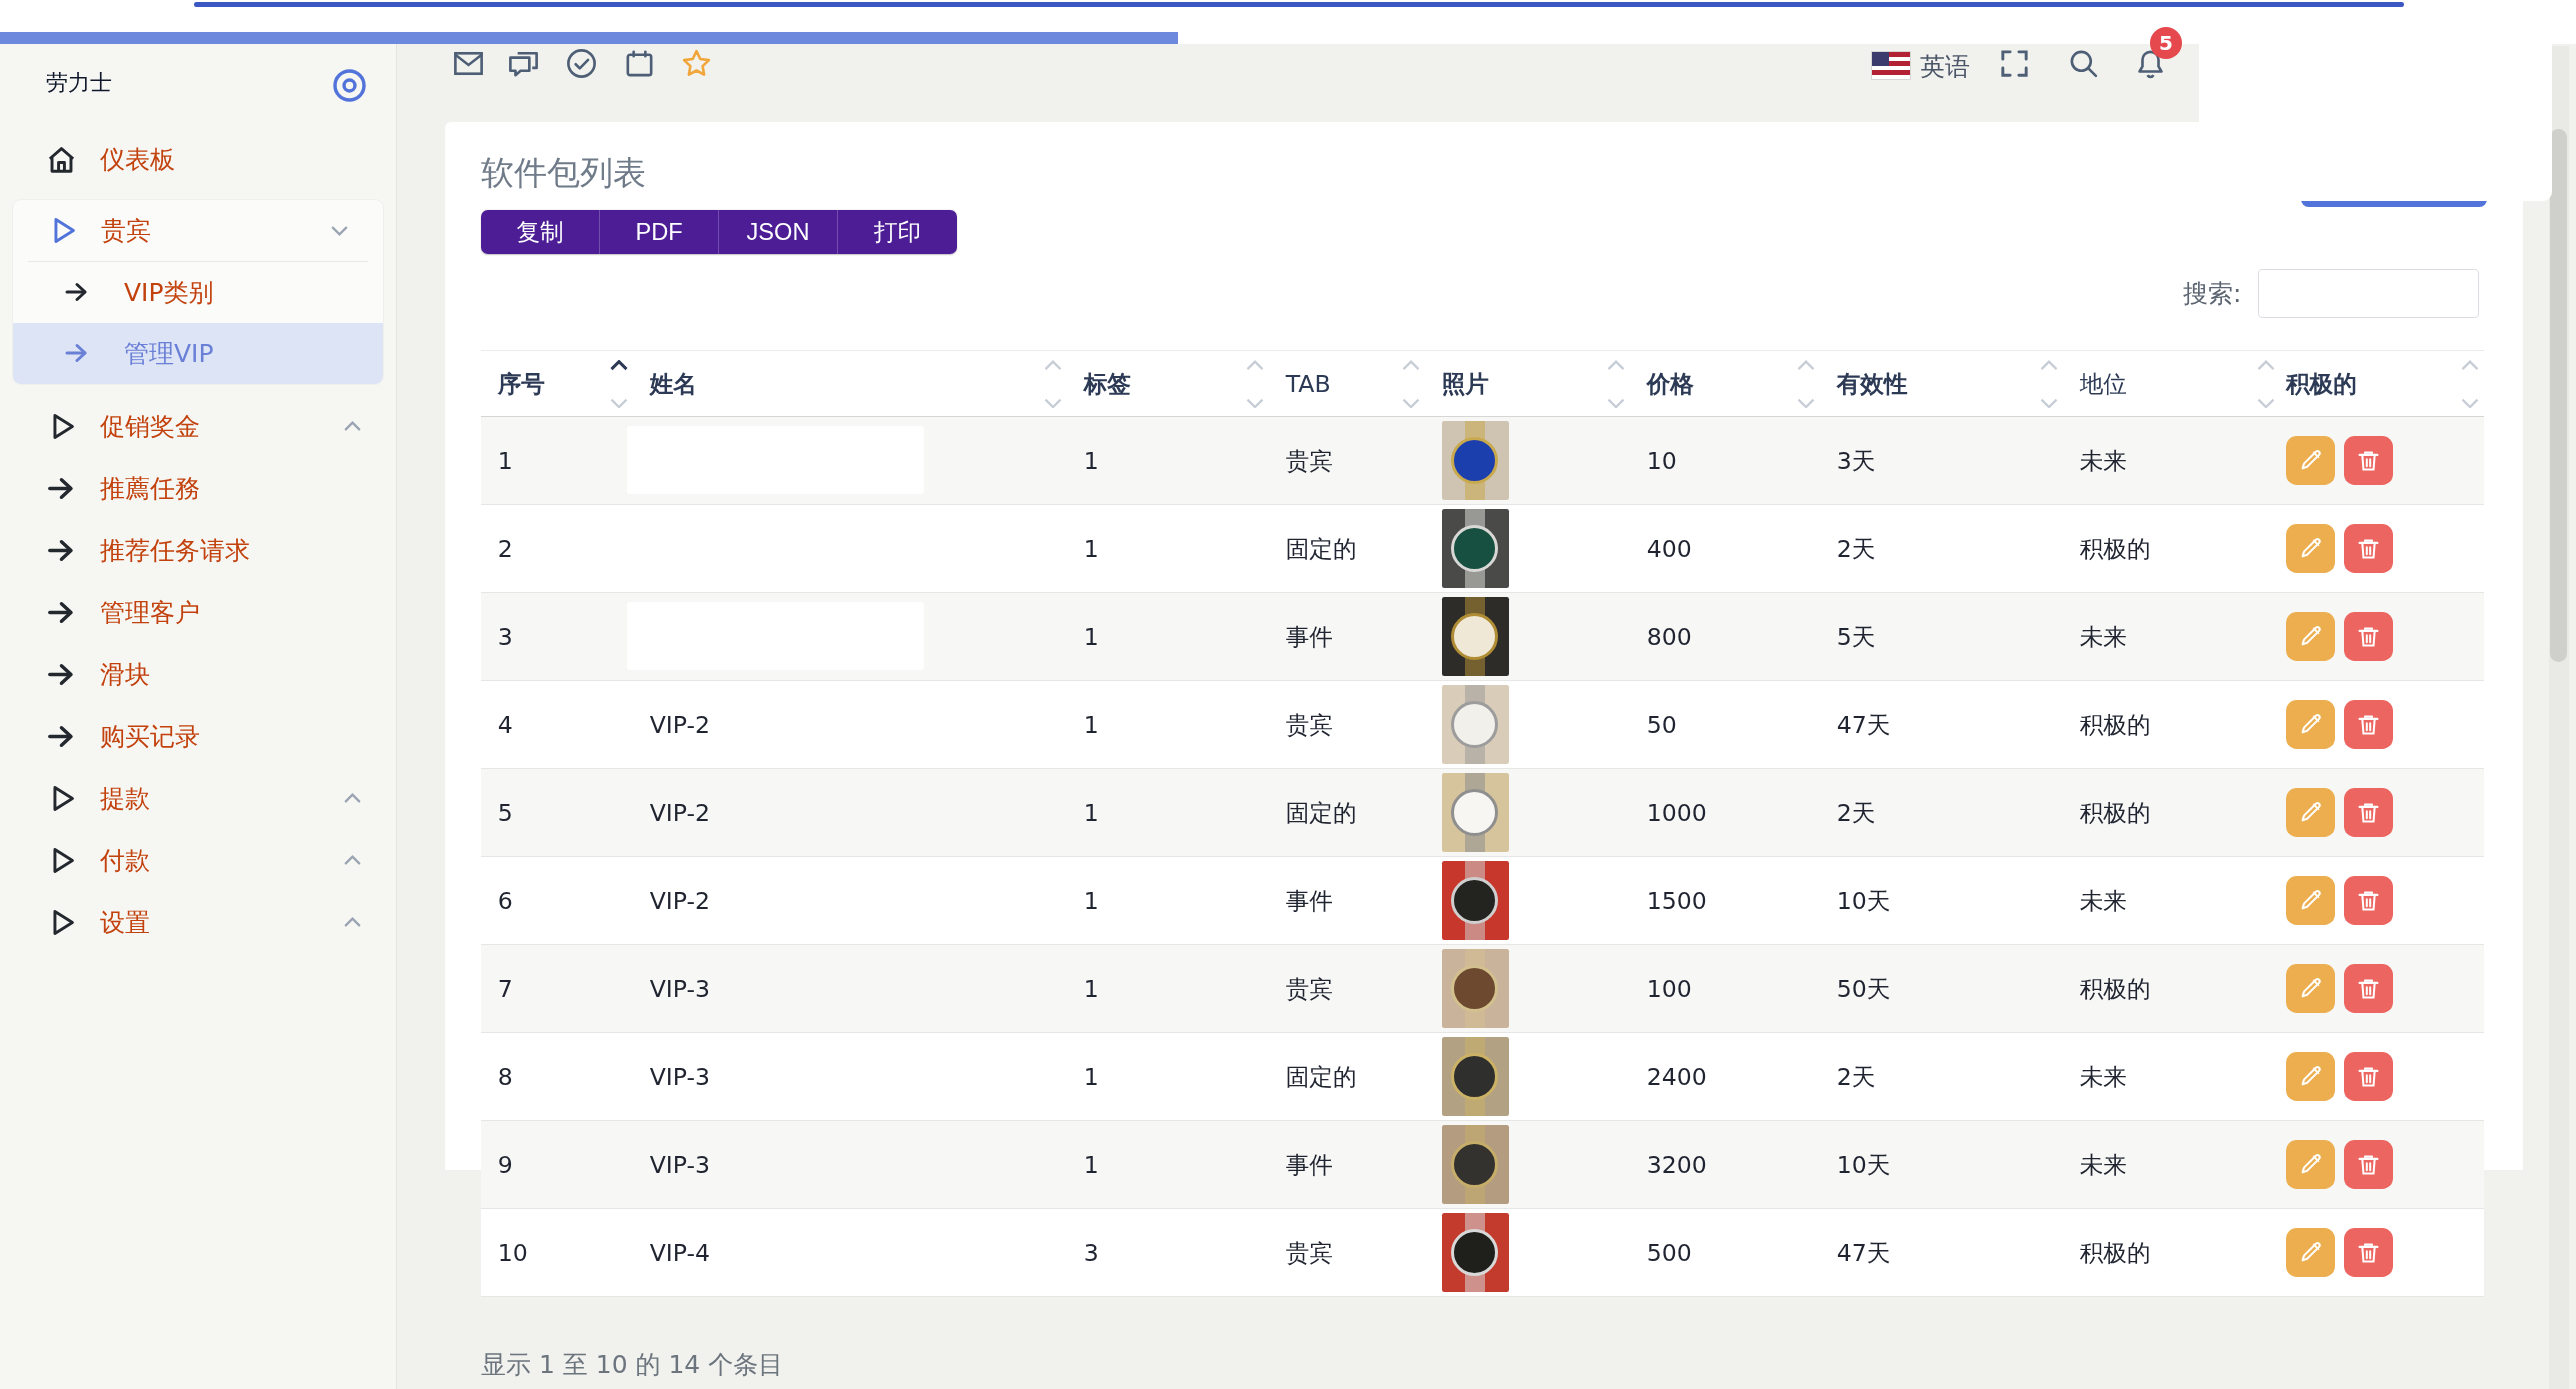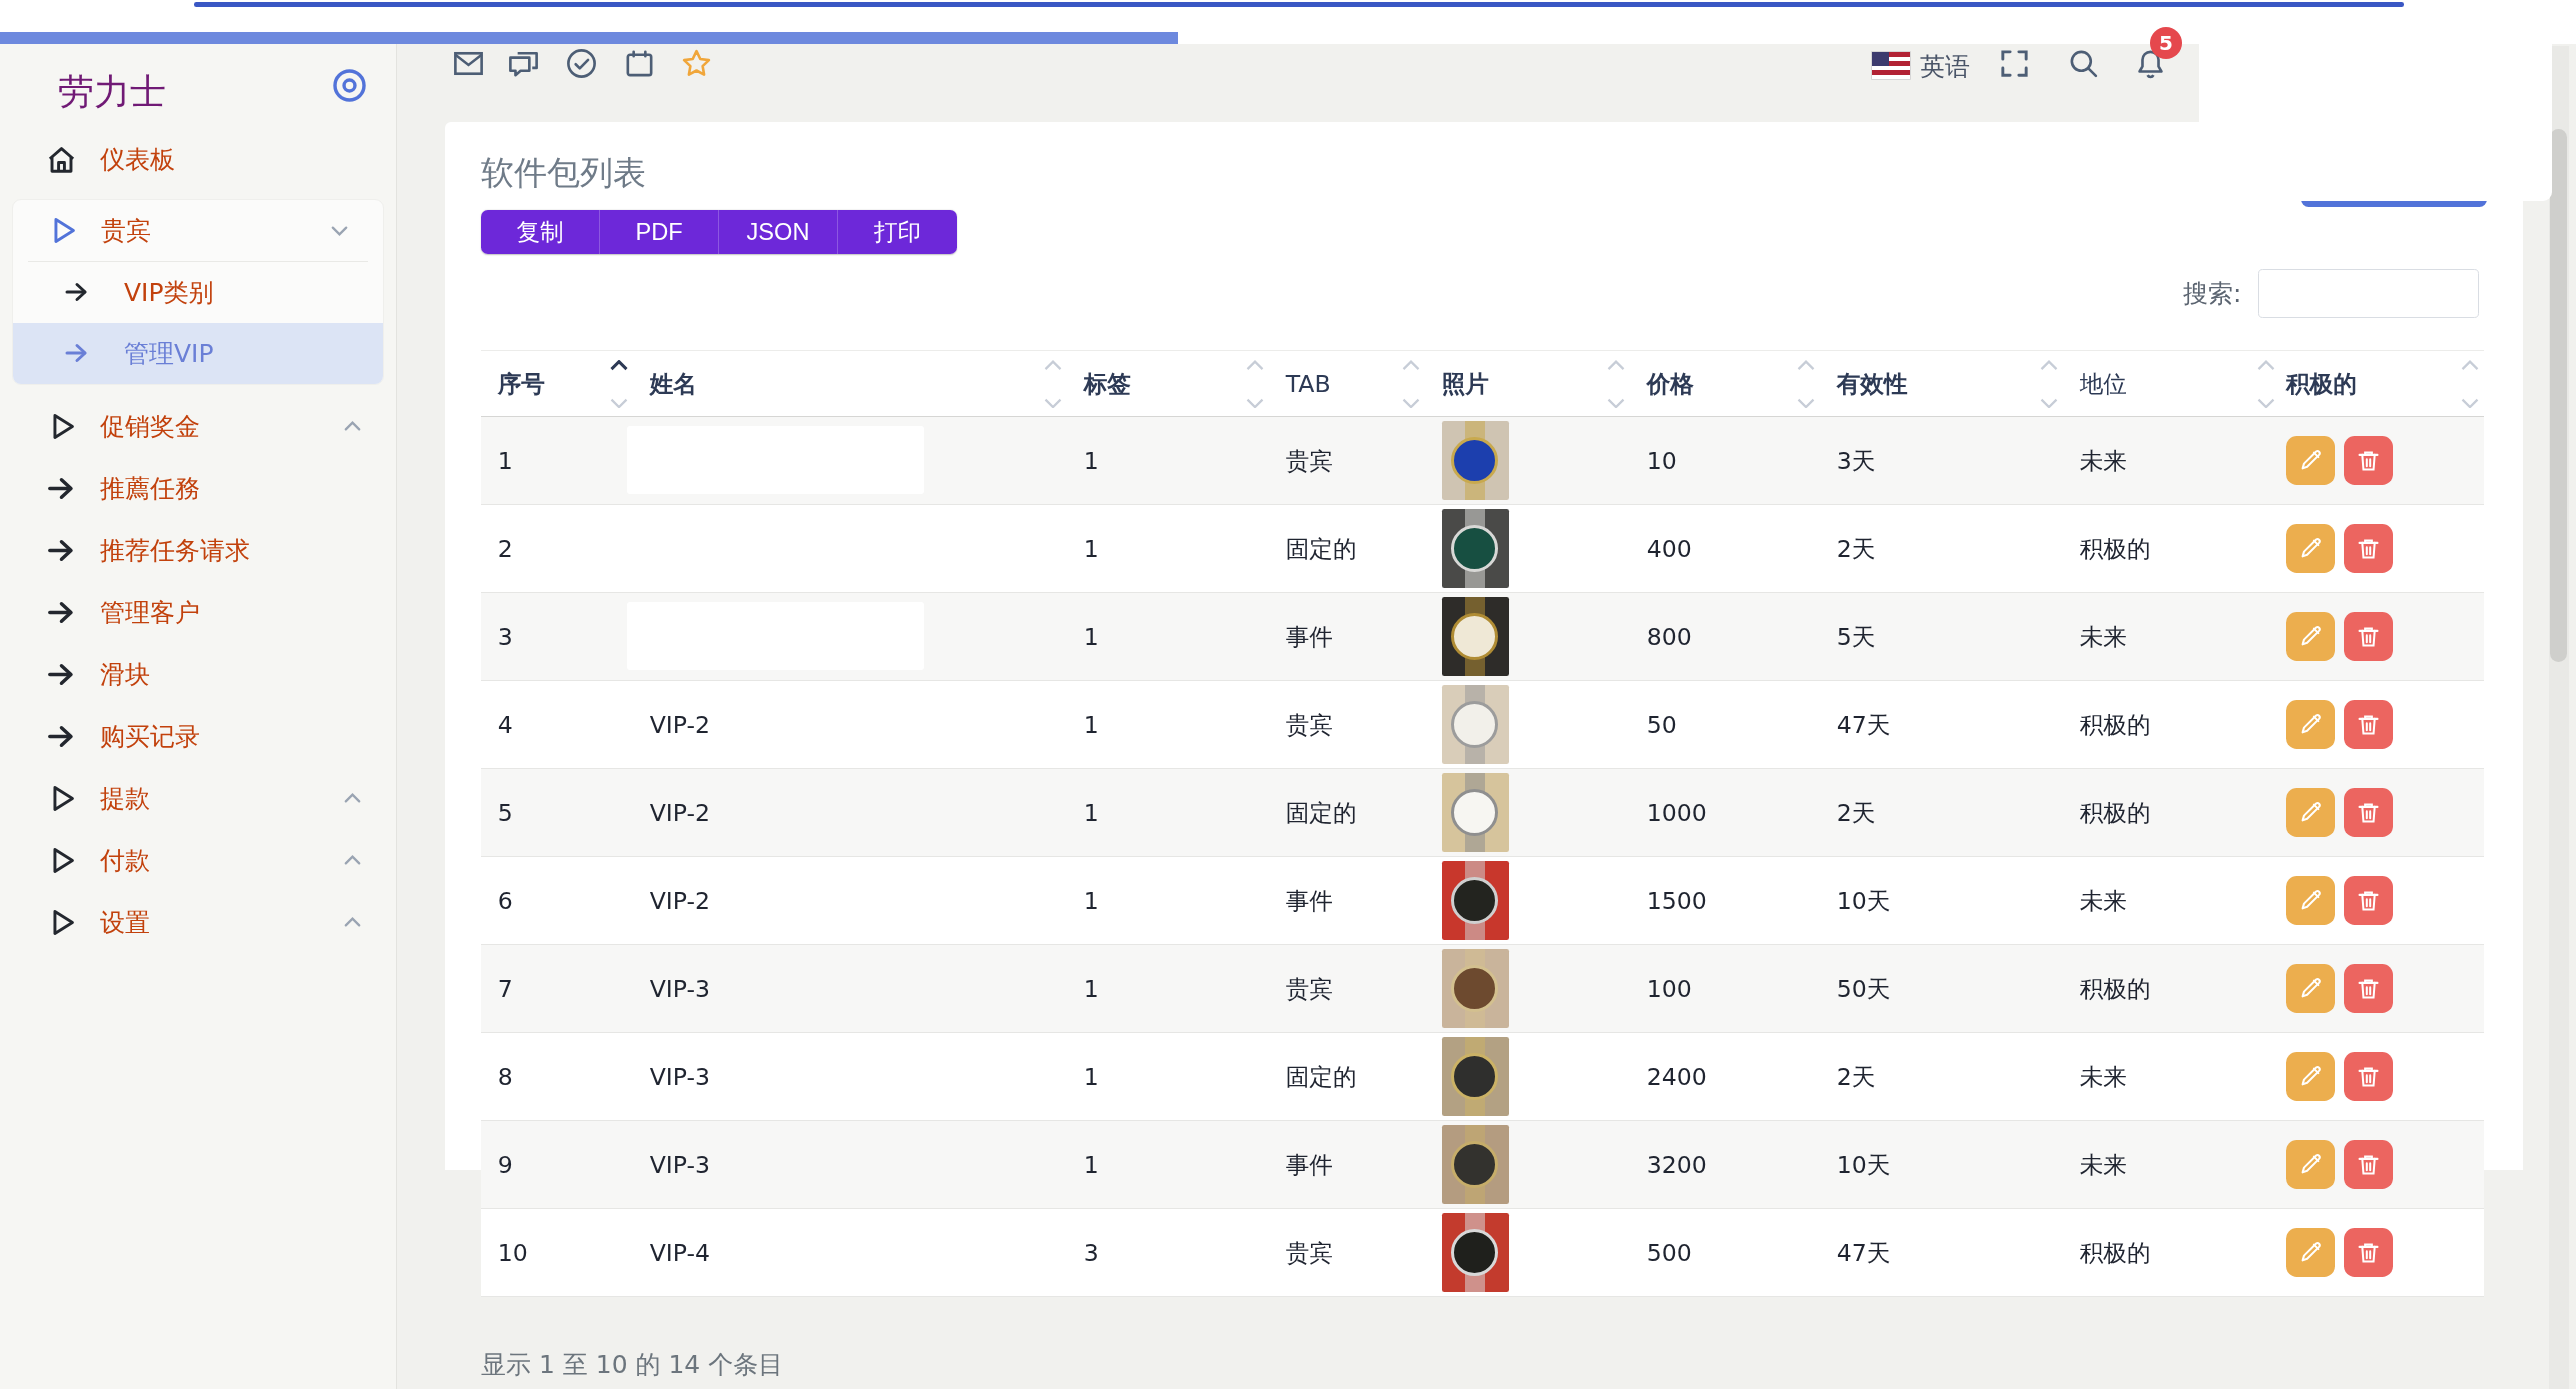--- a/index.html
+++ b/index.html
@@ -27,21 +27,21 @@
             border-radius:9px;z-index:2;}
 
   
   #scroll-track{position:absolute;left:2549px;top:46px;width:20px;height:1344px;background:#e9e9e6;}
   #scroll-thumb{position:absolute;left:2550px;top:129px;width:16.7px;height:533px;background:#cfcfcc;border-radius:8.4px;}
 
   
   #sidebar{position:absolute;left:0;top:44px;width:396px;height:1345px;background:#f6f6f3;
            border-right:0.8px solid #e3e3df;}
   .side-head{position:relative;height:84px;}
-  .brand{position:absolute;left:58px;top:24px;font-size:36px;color:#701a75;font-weight:500;}
+  .brand{position:absolute;left:46px;top:24px;font-size:22px;color:#0f172a;font-weight:500;}
   .target{position:absolute;left:329px;top:21px;width:41px;height:41px;color:#5273d9;cursor:pointer;}
   .target svg{width:41px;height:41px;}
   .nav-item{position:relative;height:62px;display:flex;align-items:center;cursor:pointer;}
   .nv-ic{position:absolute;left:44px;width:35px;height:35px;color:#23272e;}
   .nv-ic svg{width:35px;height:35px;}
   .nv-lb{position:absolute;left:100px;font-size:25px;color:#c2410c;font-weight:500;white-space:nowrap;}
   .nv-ch{position:absolute;right:32px;width:23px;height:23px;color:#9aa4b2;}
   .nv-ch svg{width:23px;height:23px;}
   .group-card{position:relative;margin:9px 12px 10.7px 12px;background:#fbfbfa;border:0.8px solid #efefec;
               border-radius:9px;overflow:hidden;}
@@ -55,21 +55,21 @@
   .active-sec .nv-ic{color:#5273d9;}
   .sub.active{background:#dce4f5;}
   .sub.active .nv-ic,.sub.active .nv-lb{color:#6a7fd6;}
 
   
   #card{position:absolute;left:445px;top:122px;width:2078px;height:1048px;background:#ffffff;
         border-radius:6px 6px 0 0;}
   #page-title{position:absolute;left:36px;top:29px;font-size:33px;color:#6f7b88;font-weight:500;}
   #export-group{position:absolute;left:36px;top:88px;height:44px;display:flex;border-radius:6.8px;
                 overflow:hidden;box-shadow:0 0.8px 1.5px rgba(0,0,0,.25);}
-  .exp-btn{background:#6d28d9;color:#ffffff;font-size:23.6px;display:flex;align-items:center;
+  .exp-btn{background:#4c1d95;color:#ffffff;font-size:23.6px;display:flex;align-items:center;
            justify-content:center;width:119px;cursor:pointer;border:none;}
   .exp-btn:not(:last-child){border-right:0.8px solid rgba(255,255,255,.22);}
   #add-btn{position:absolute;left:1856px;top:33px;width:186px;height:52px;background:#5273d9;color:#fff;
            border:none;border-radius:7.6px;font-size:23.6px;display:flex;align-items:center;justify-content:center;
            gap:10.7px;cursor:pointer;font-family:inherit;}
   #add-btn .plus{font-size:30px;font-weight:600;line-height:1;}
   #search-row{position:absolute;left:1738px;top:145px;height:52px;display:flex;align-items:center;}
   #search-label{font-size:25px;color:#5b6470;margin-right:16.7px;}
   #search-input{width:221px;height:49px;border:0.8px solid #d9dde3;border-radius:4.6px;background:#fff;
                 font-size:23px;padding:0 10.7px;box-sizing:border-box;font-family:inherit;}

